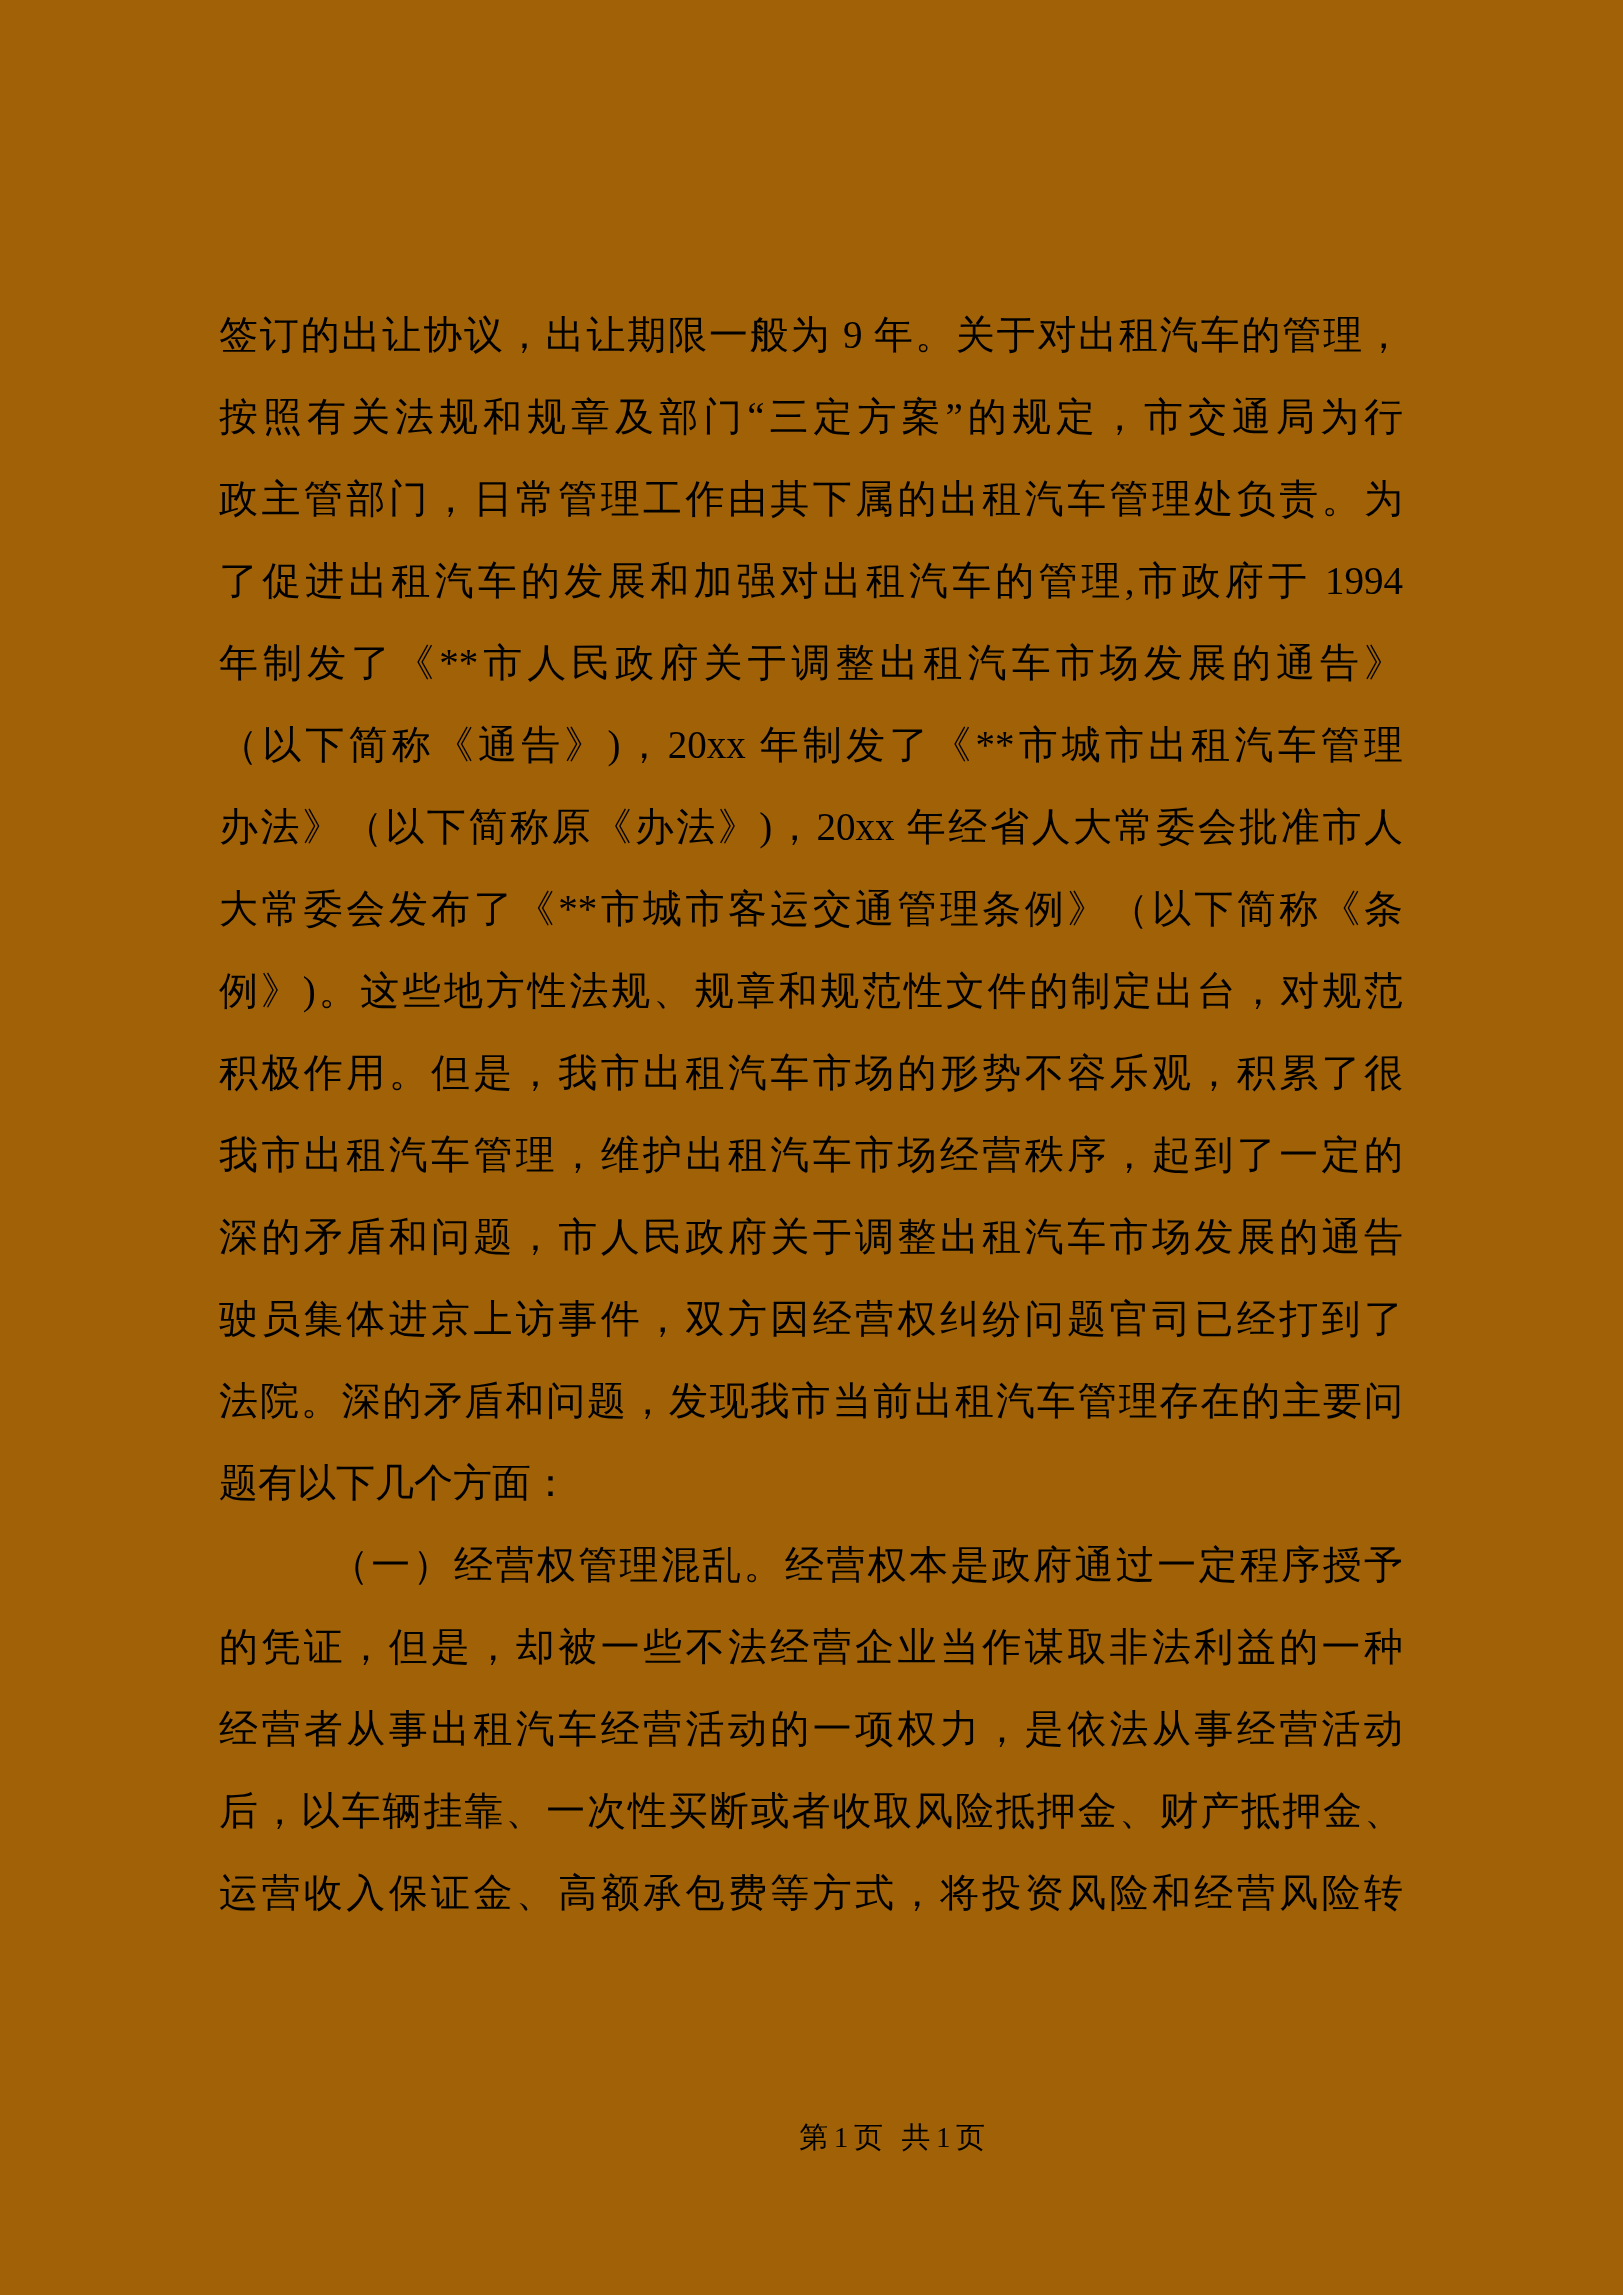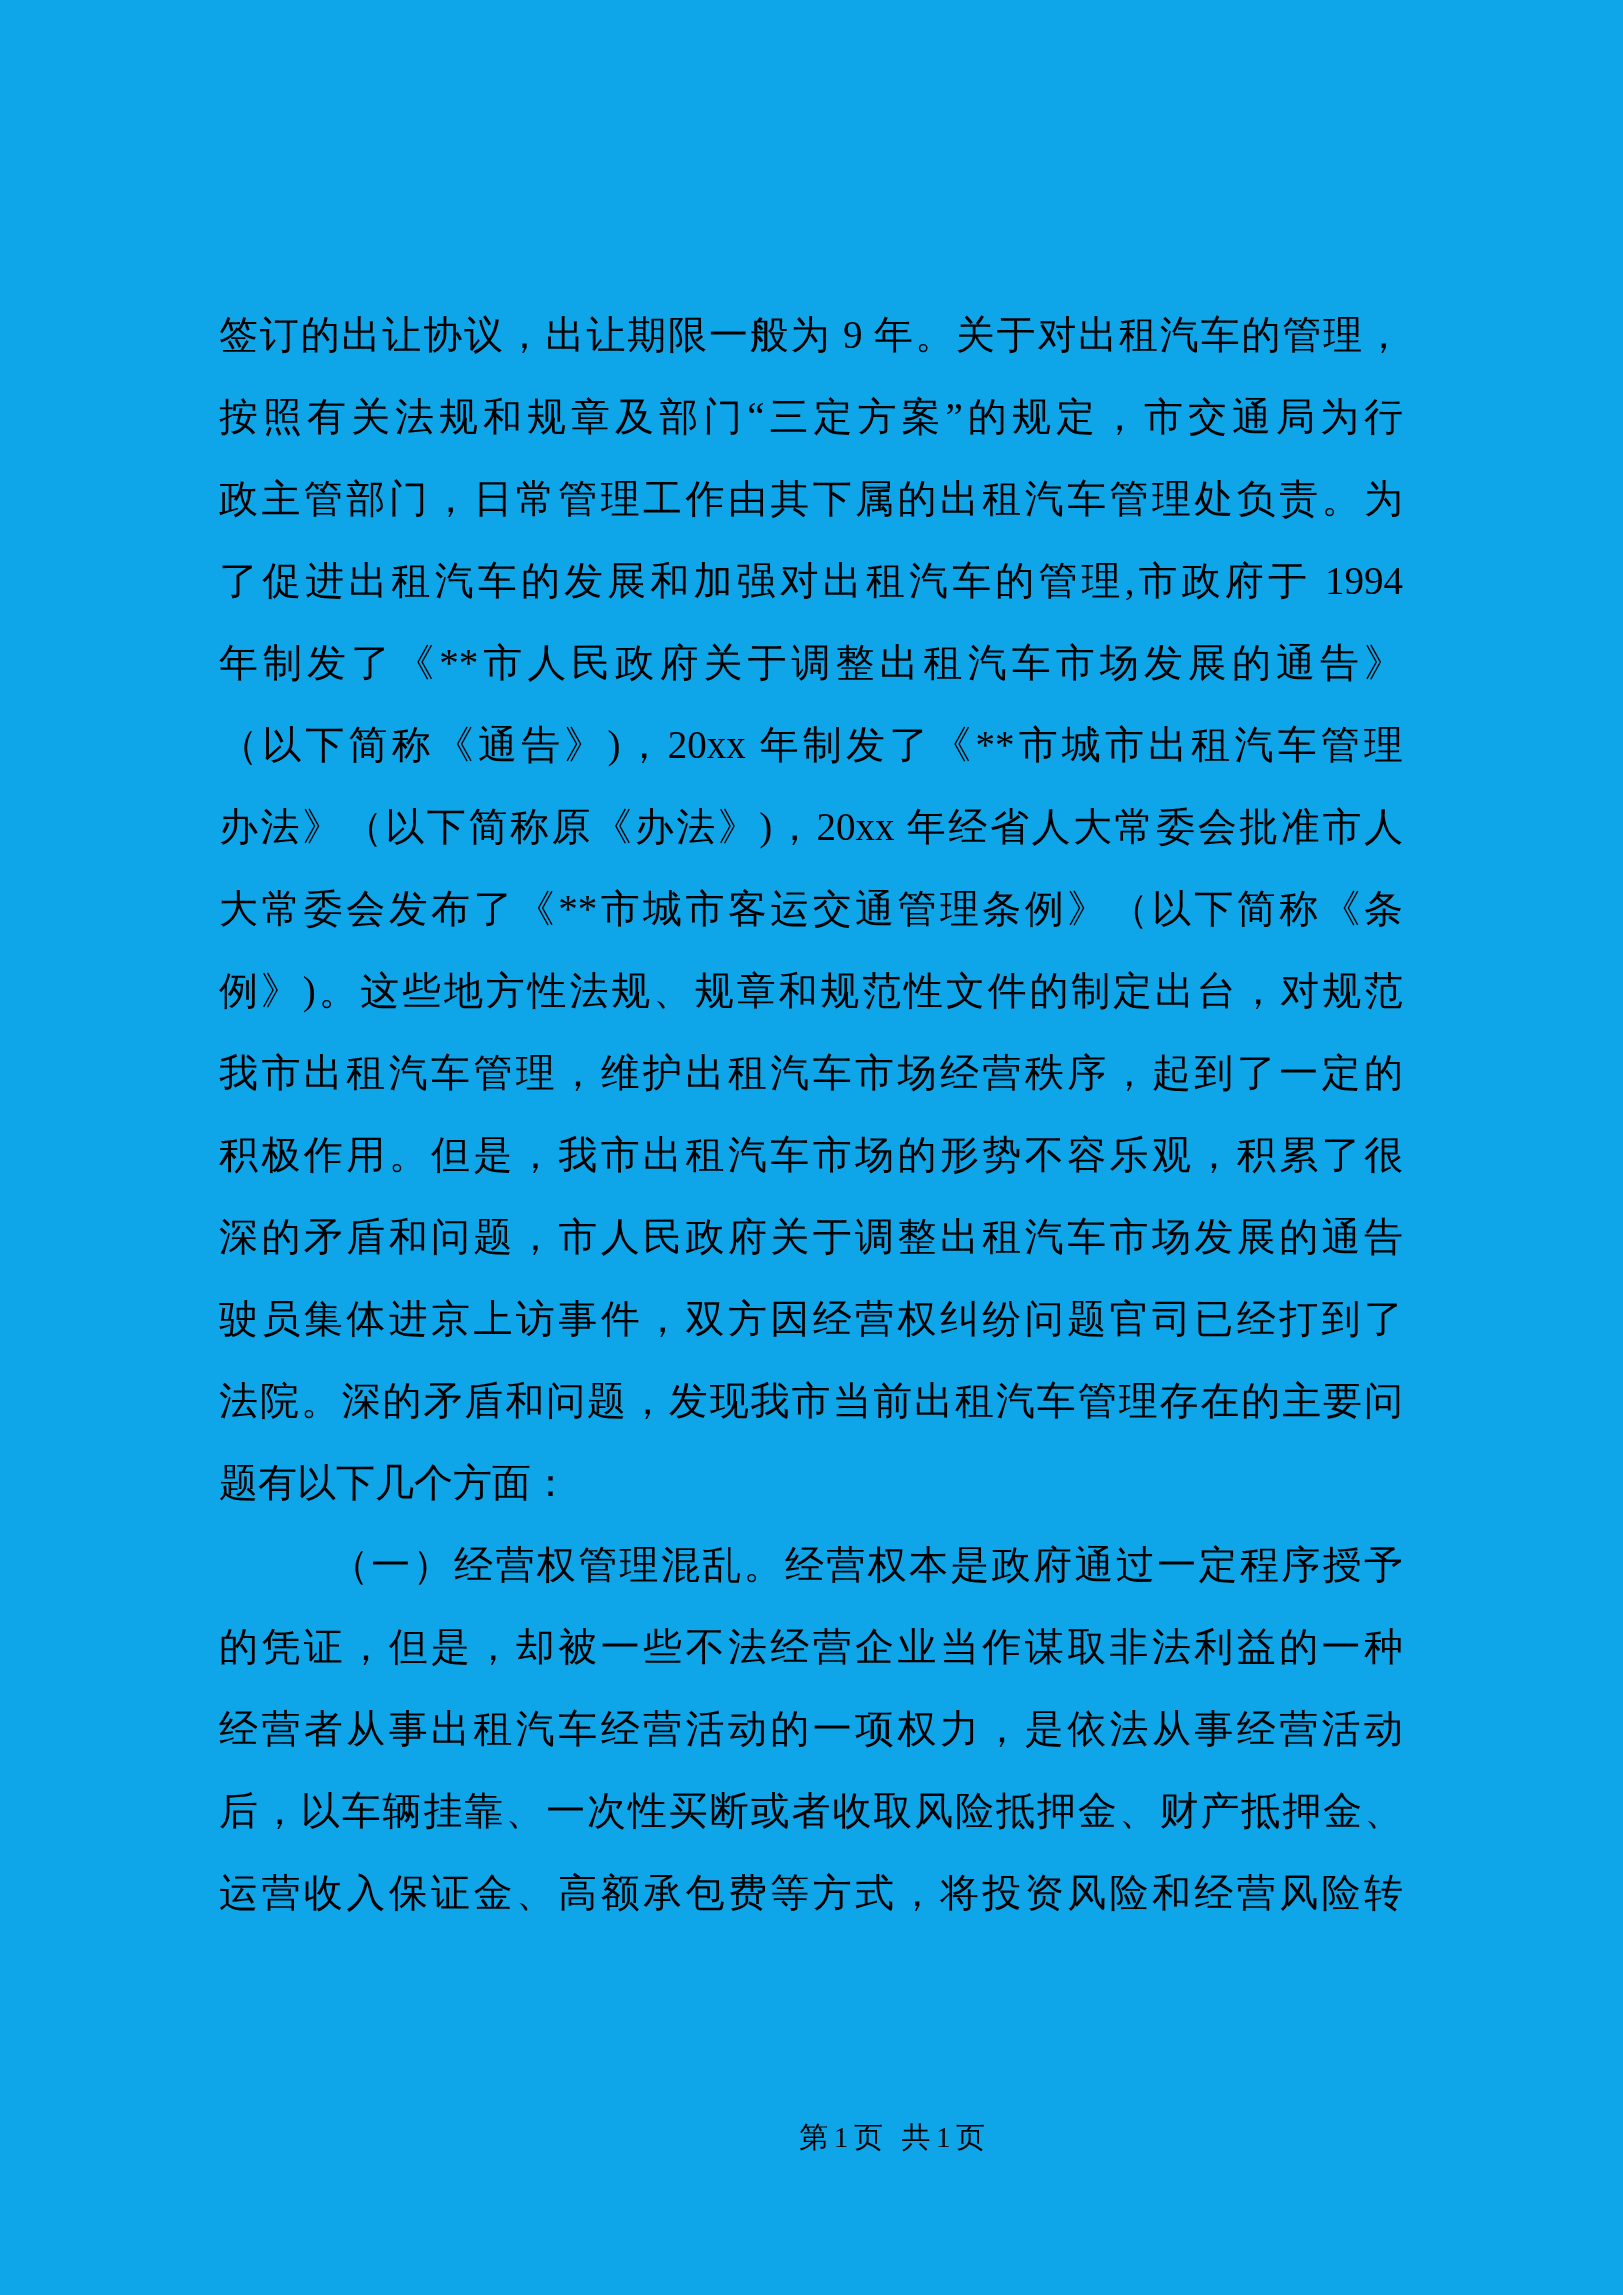--- a/index.html
+++ b/index.html
@@ -9,21 +9,21 @@
   body {
     width: 1623px;
     height: 2295px;
     background: #ffffff;
     position: relative;
     font-family: "Liberation Serif", "DejaVu Serif", serif;
   }
   .page {
     position: absolute;
     inset: 0;
-    background: #0ea5e9;
+    background: #a16207;
     overflow: hidden;
   }
   .body-text {
     position: absolute;
     left: 219px;
     top: 294px;
     width: 1184px;
     color: #000000;
     font-size: 39px;
     font-weight: 400;
@@ -62,22 +62,22 @@
   <div class="body-text">
     <div class="line">签订的出让协议，出让期限一般为 9 年。关于对出租汽车的管理，</div>
     <div class="line">按照有关法规和规章及部门“三定方案”的规定，市交通局为行</div>
     <div class="line">政主管部门，日常管理工作由其下属的出租汽车管理处负责。为</div>
     <div class="line">了促进出租汽车的发展和加强对出租汽车的管理,市政府于 1994</div>
     <div class="line">年制发了《**市人民政府关于调整出租汽车市场发展的通告》</div>
     <div class="line">（以下简称《通告》)，20xx 年制发了《**市城市出租汽车管理</div>
     <div class="line">办法》（以下简称原《办法》)，20xx 年经省人大常委会批准市人</div>
     <div class="line">大常委会发布了《**市城市客运交通管理条例》（以下简称《条</div>
     <div class="line">例》)。这些地方性法规、规章和规范性文件的制定出台，对规范</div>
+    <div class="line">积极作用。但是，我市出租汽车市场的形势不容乐观，积累了很</div>
     <div class="line">我市出租汽车管理，维护出租汽车市场经营秩序，起到了一定的</div>
-    <div class="line">积极作用。但是，我市出租汽车市场的形势不容乐观，积累了很</div>
     <div class="line">深的矛盾和问题，市人民政府关于调整出租汽车市场发展的通告</div>
     <div class="line">驶员集体进京上访事件，双方因经营权纠纷问题官司已经打到了</div>
     <div class="line">法院。深的矛盾和问题，发现我市当前出租汽车管理存在的主要问</div>
     <div class="line para-end">题有以下几个方面：</div>
     <div class="line indent">（一）经营权管理混乱。经营权本是政府通过一定程序授予</div>
     <div class="line">的凭证，但是，却被一些不法经营企业当作谋取非法利益的一种</div>
     <div class="line">经营者从事出租汽车经营活动的一项权力，是依法从事经营活动</div>
     <div class="line">后，以车辆挂靠、一次性买断或者收取风险抵押金、财产抵押金、</div>
     <div class="line">运营收入保证金、高额承包费等方式，将投资风险和经营风险转</div>
   </div>

